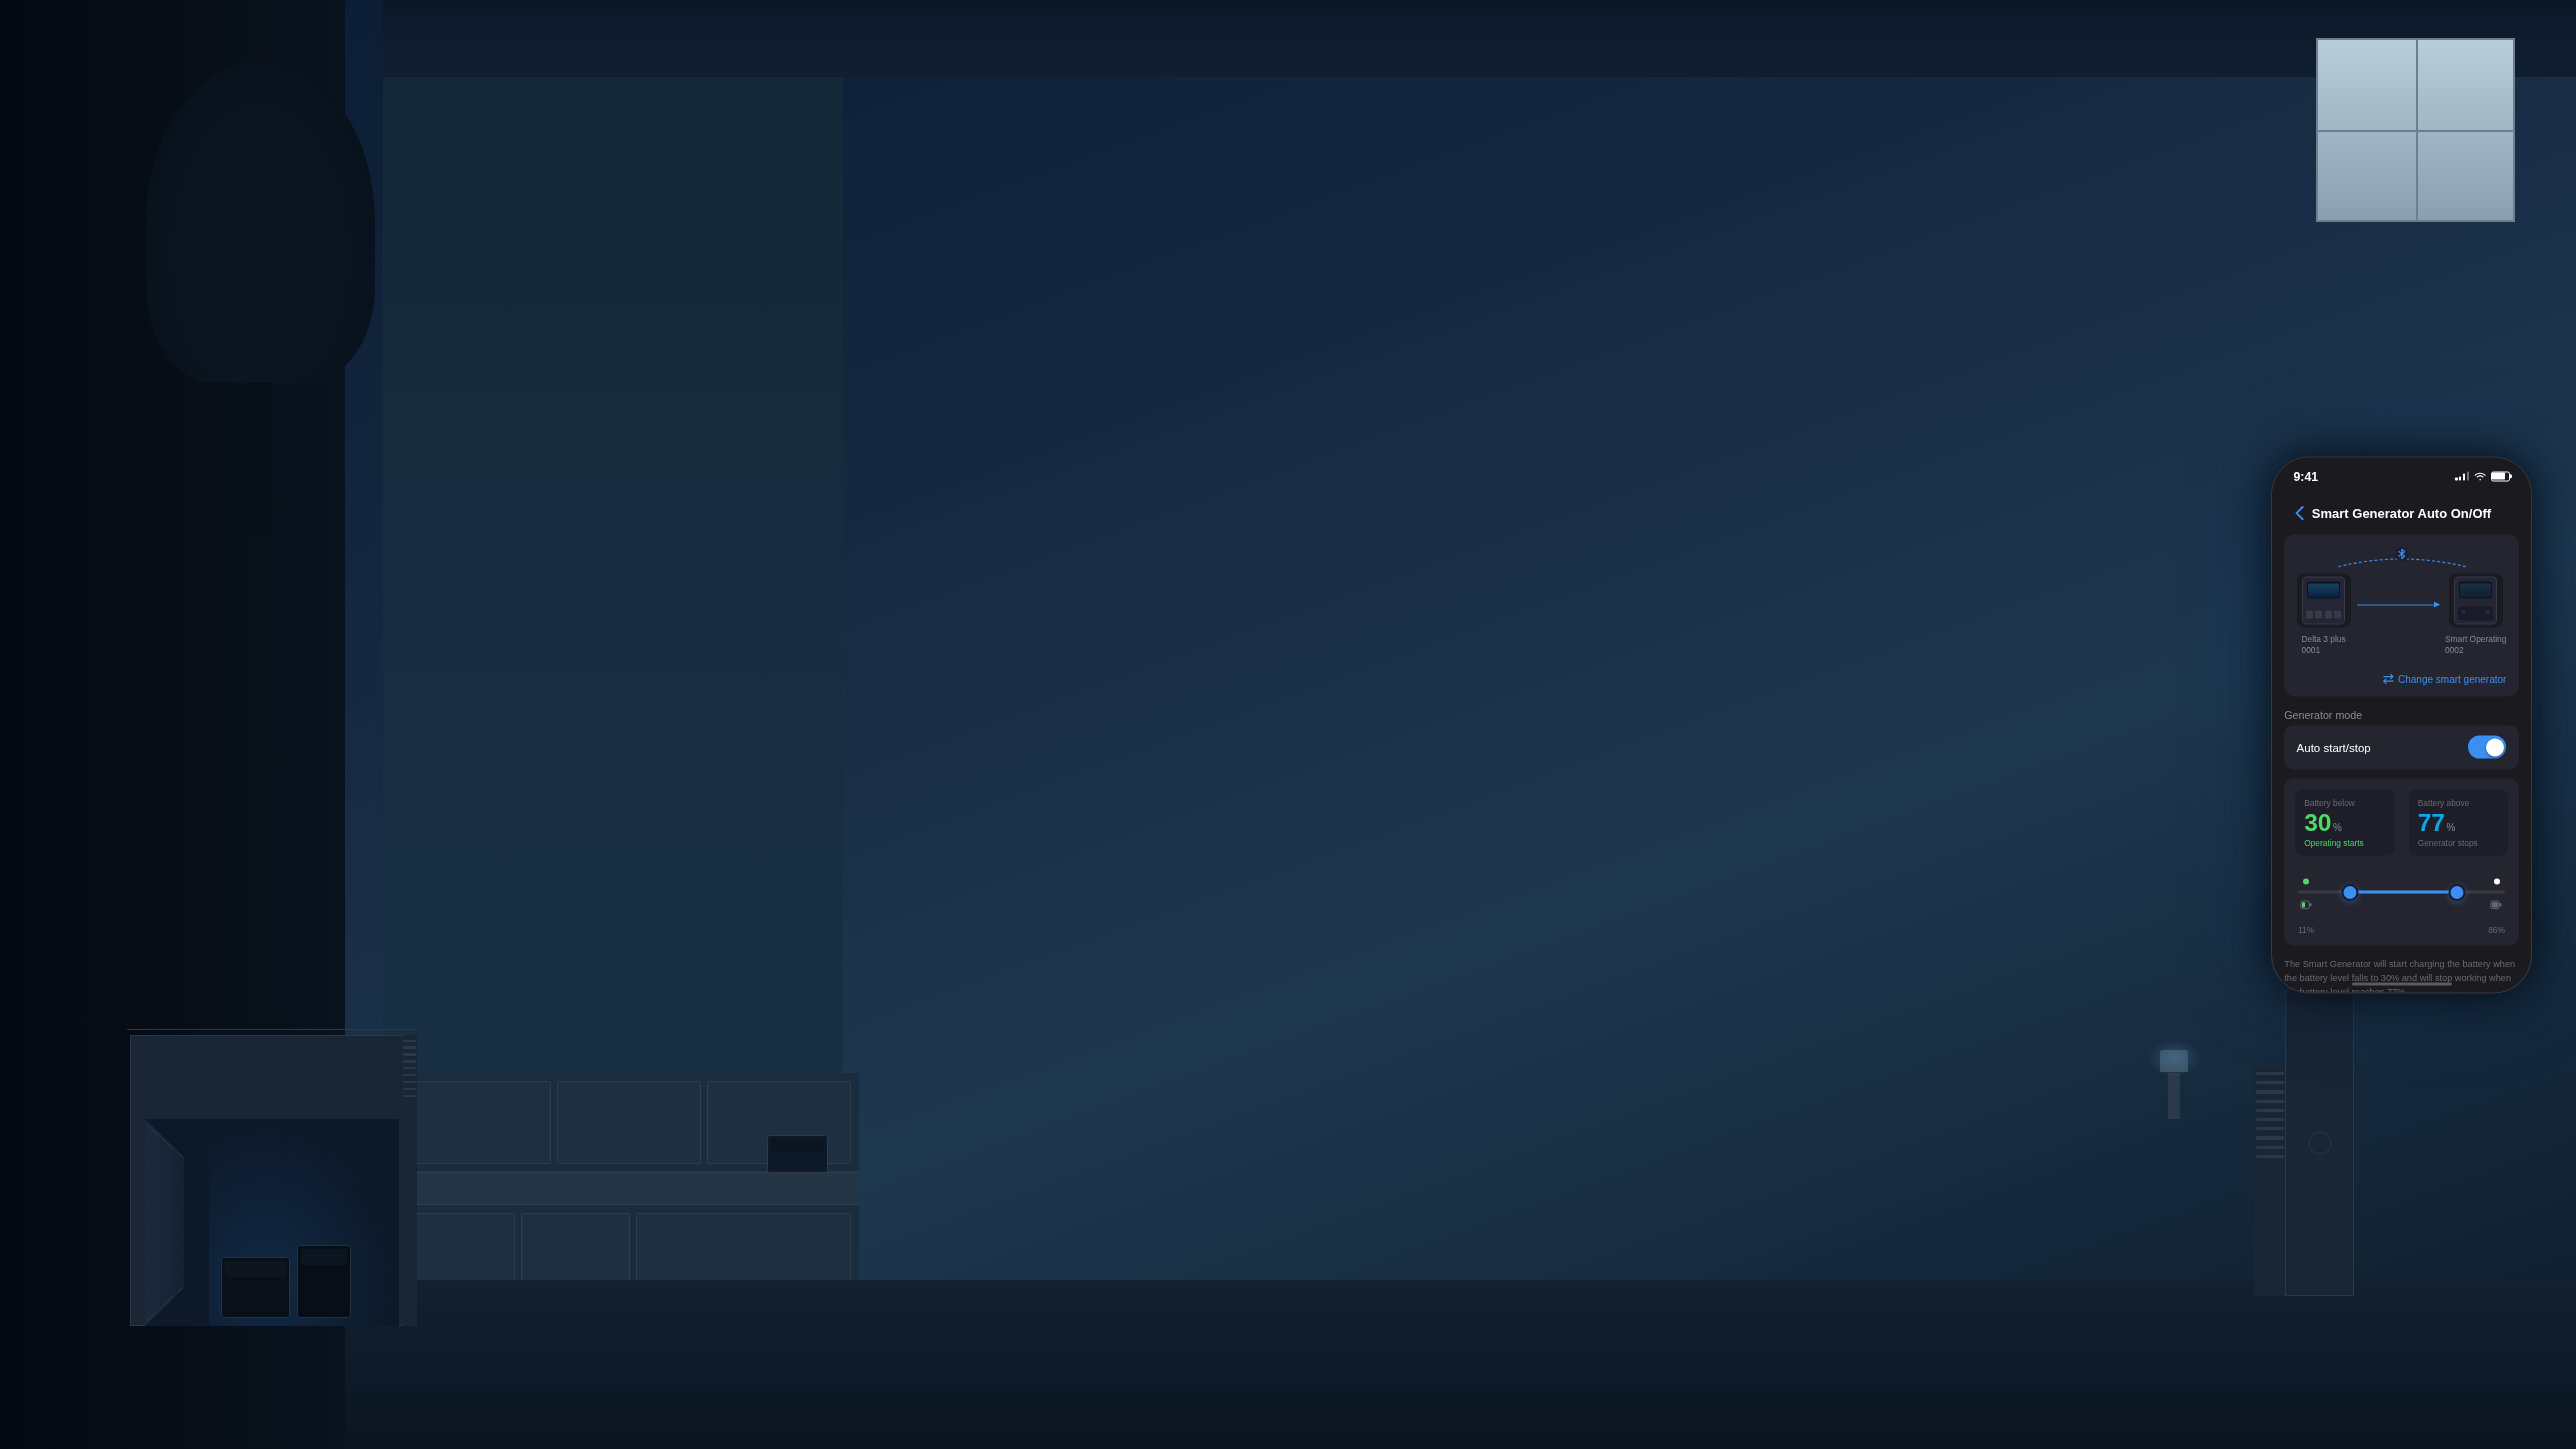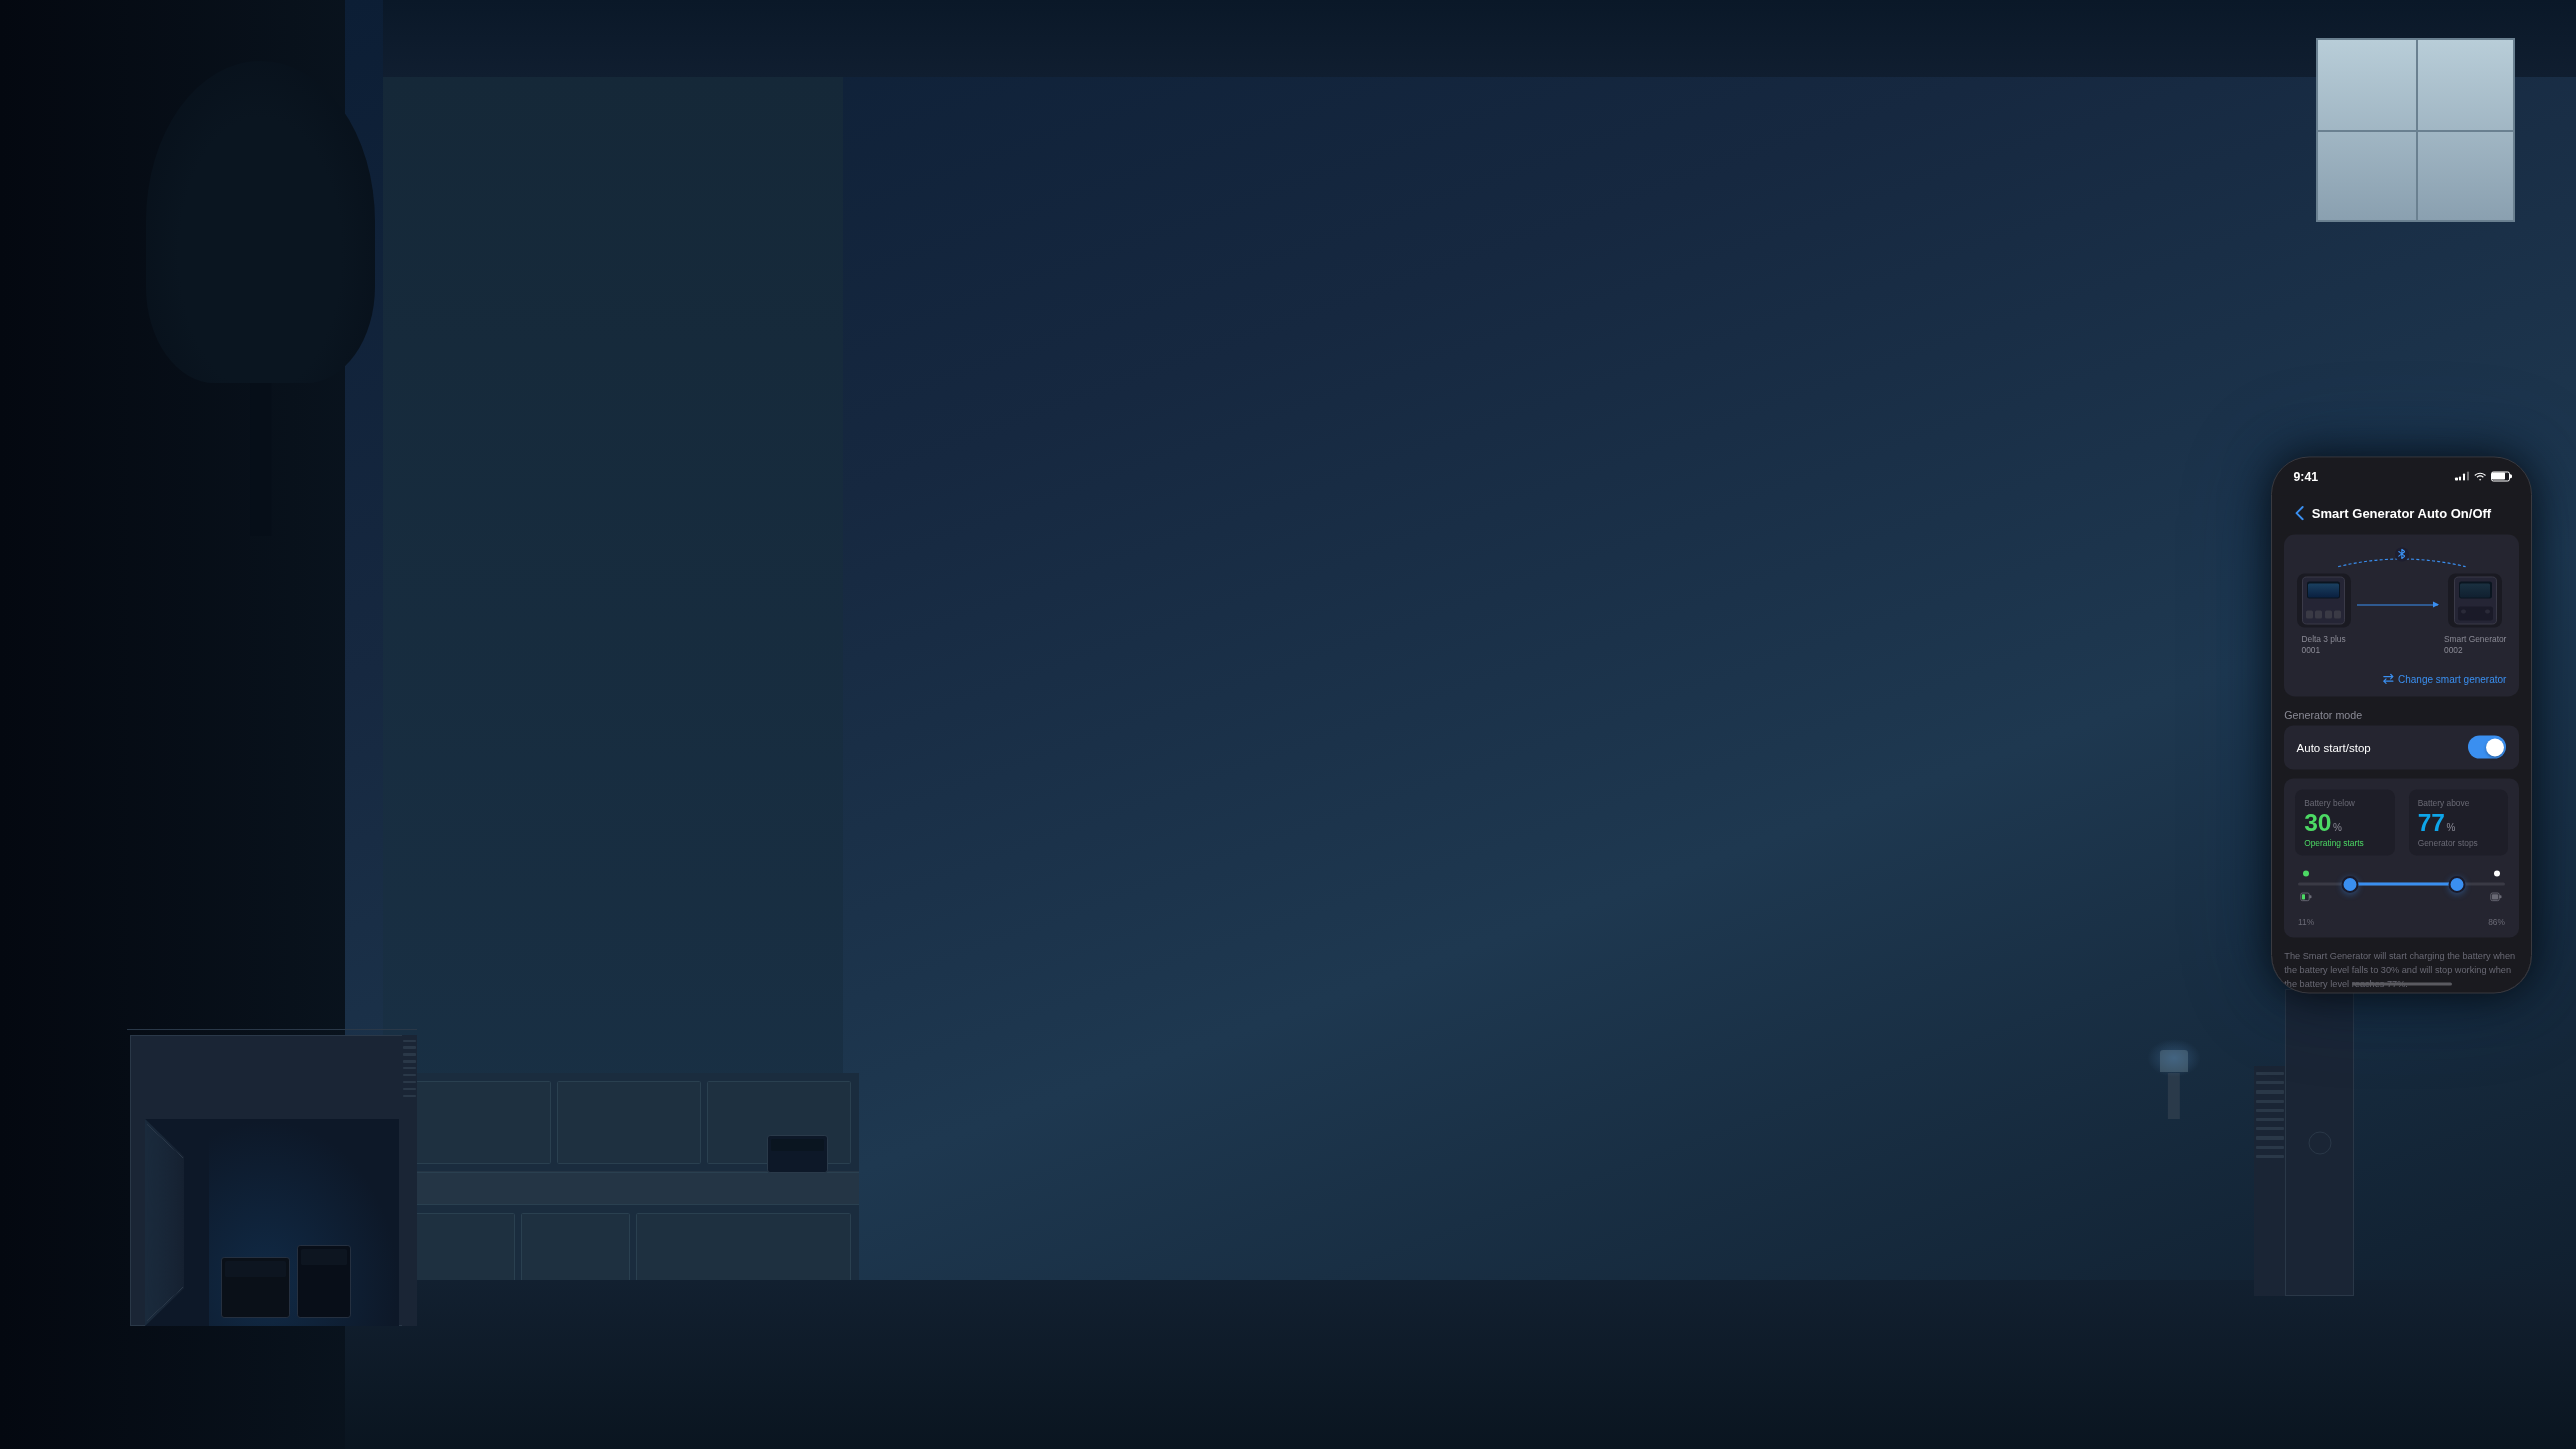--- a/index.html
+++ b/index.html
@@ -242,21 +242,21 @@
     .battery-card {
       margin: 0 12.3px 9.2px;
       background: #252530;
       border-radius: 9.2px;
       padding: 10.7px;
     }
 
     .battery-thresholds {
       display: flex;
       gap: 14px;
-      margin-bottom: 15px;
+      margin-bottom: 23px;
     }
 
     .threshold-item {
       flex: 1;
       background: #1e1e28;
       border-radius: 7.7px;
       padding: 7.7px 9.2px;
     }
 
     .threshold-label {
@@ -595,21 +595,21 @@
                   <div style="position:absolute;inset:1.5px;background:linear-gradient(0deg,#102030 0%,#1a3040 100%);border-radius:1.5px;"></div>
                 </div>
 
                 <div style="position:absolute;bottom:3.1px;left:3.1px;right:3.1px;height:14px;background:#1a1a28;border-radius:2.3px;">
                   <div style="position:absolute;top:3.1px;left:3.1px;width:4.6px;height:4.6px;background:#2a2a38;border-radius:50%;"></div>
                   <div style="position:absolute;top:3.1px;right:3.1px;width:4.6px;height:4.6px;background:#2a2a38;border-radius:50%;"></div>
                 </div>
               </div>
             </div>
             <div class="device-name">
-              <div>Smart Generator</div>
+              <div>Smart Operating</div>
               <div>0002</div>
             </div>
           </div>
         </div>
 
         <div class="change-generator-link">
           <svg width="10.7" height="10.7" viewBox="0 0 14 14" fill="none">
             <path d="M1 4H13M13 4L10 1M13 4L10 7M13 10H1M1 10L4 7M1 10L4 13" stroke="#3a8ff0" stroke-width="1.5" stroke-linecap="round" stroke-linejoin="round"></path>
           </svg>
           <span class="link-text">Change smart generator</span>

